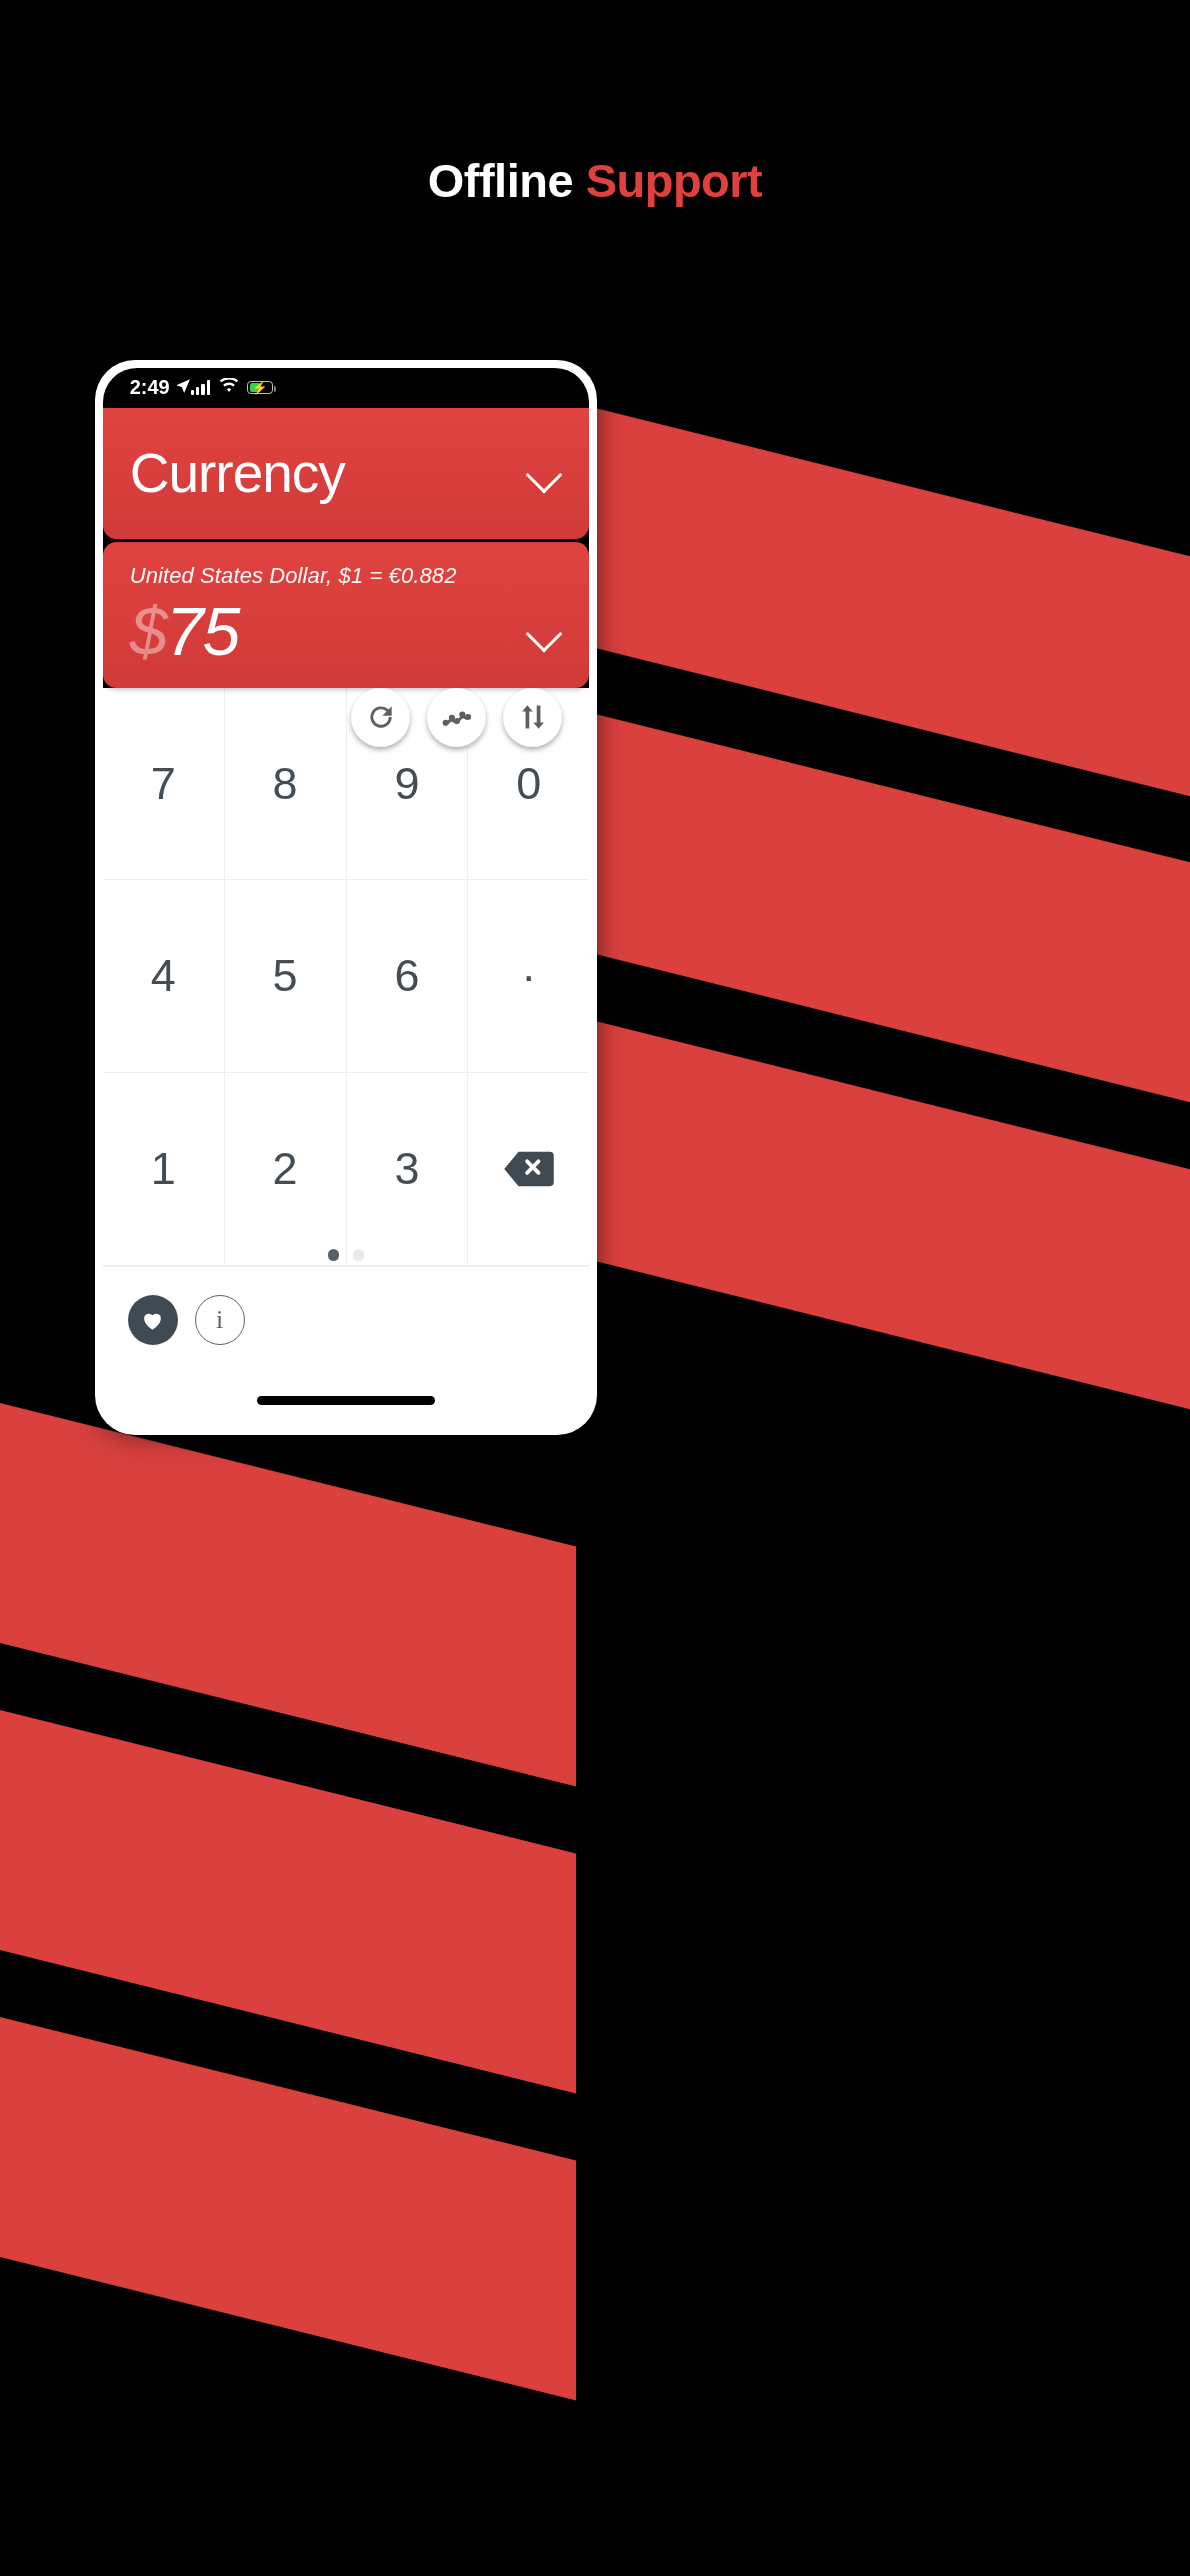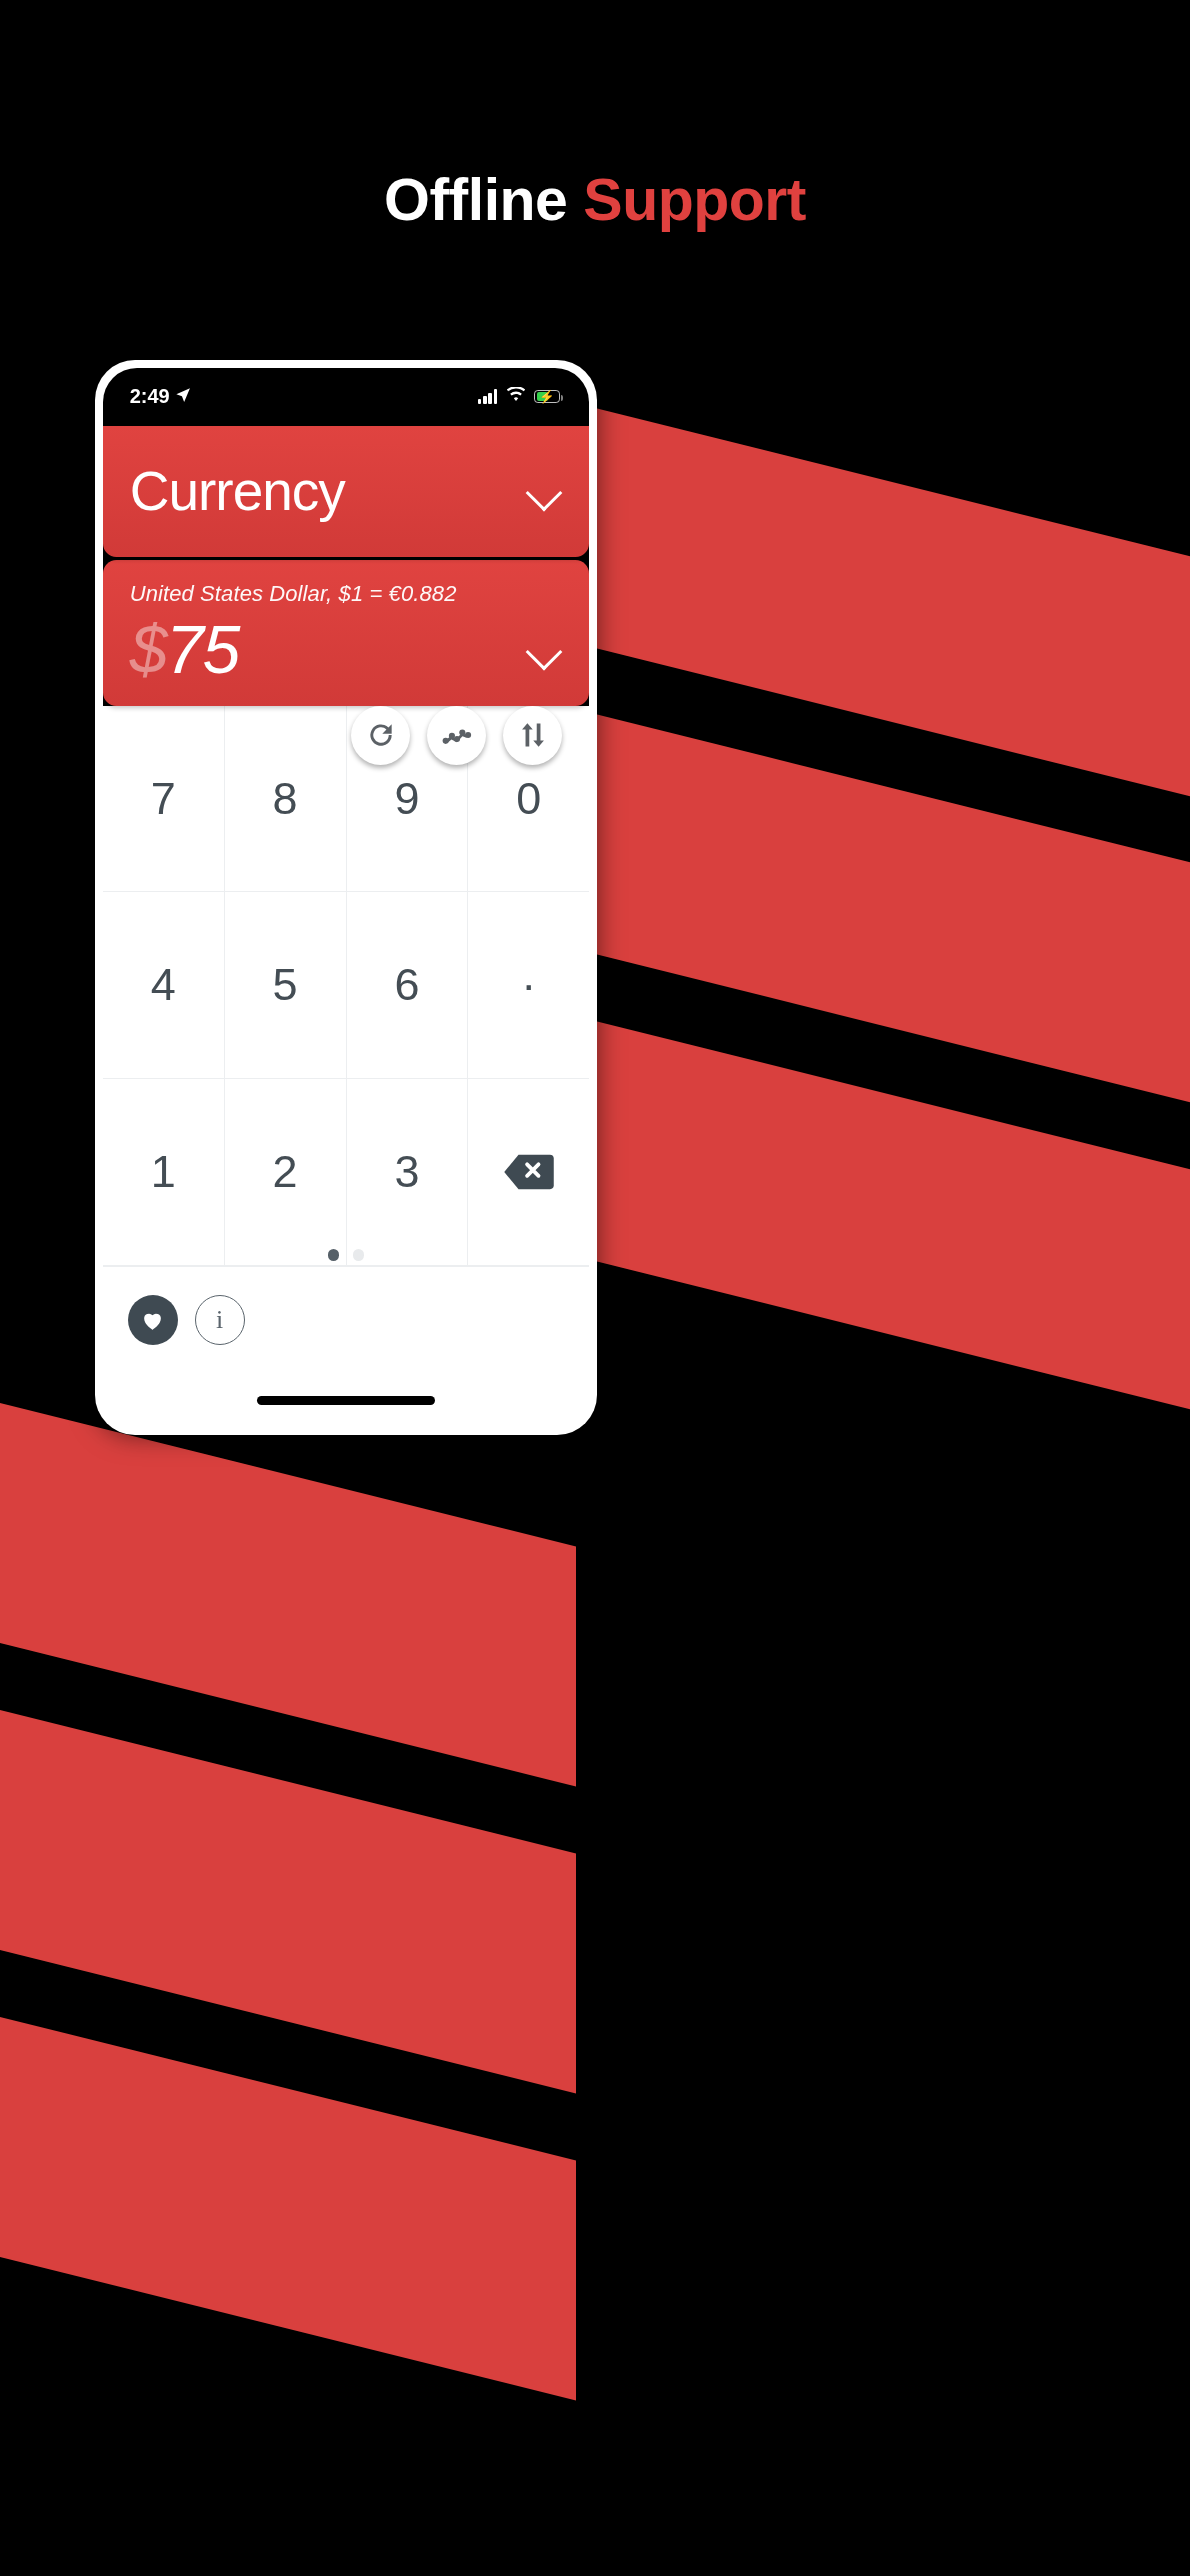--- a/index.html
+++ b/index.html
@@ -19,24 +19,24 @@
   }
   .stripe {
     position:absolute;
     background:#d9403e;
     transform-origin:left top;
   }
 
   
   #headline {
     position:absolute;
-    top:166px; left:0; right:0;
+    top:153px; left:0; right:0;
     text-align:center;
     z-index:5;
-    font-size:59px;
+    font-size:47px;
     font-weight:bold;
     letter-spacing:-0.5px;
   }
   #headline .w { color:#ffffff; }
   #headline .r { color:#e0413f; }
 
   
   #phone {
     position:absolute;
     left:95px; top:360px;
@@ -52,25 +52,24 @@
     border-radius:34px;
     overflow:hidden;
     background:#ffffff;
     position:relative;
     display:flex;
     flex-direction:column;
   }
 
   
   #status-bar {
-    height:58px;
+    height:40px;
     background:#000;
     display:flex;
     align-items:center;
-    justify-content:space-between;
     padding:0 29px 0 27px;
     color:#fff;
     flex:0 0 auto;
   }
   #status-left { display:flex; align-items:center; gap:4.8px; font-size:20px; font-weight:600; }
   #status-right { display:flex; align-items:center; gap:8.6px; }
   .loc-arrow { display:inline-block; }
 
   
   .sig { display:flex; align-items:flex-end; gap:1.9px; height:14.4px; }

